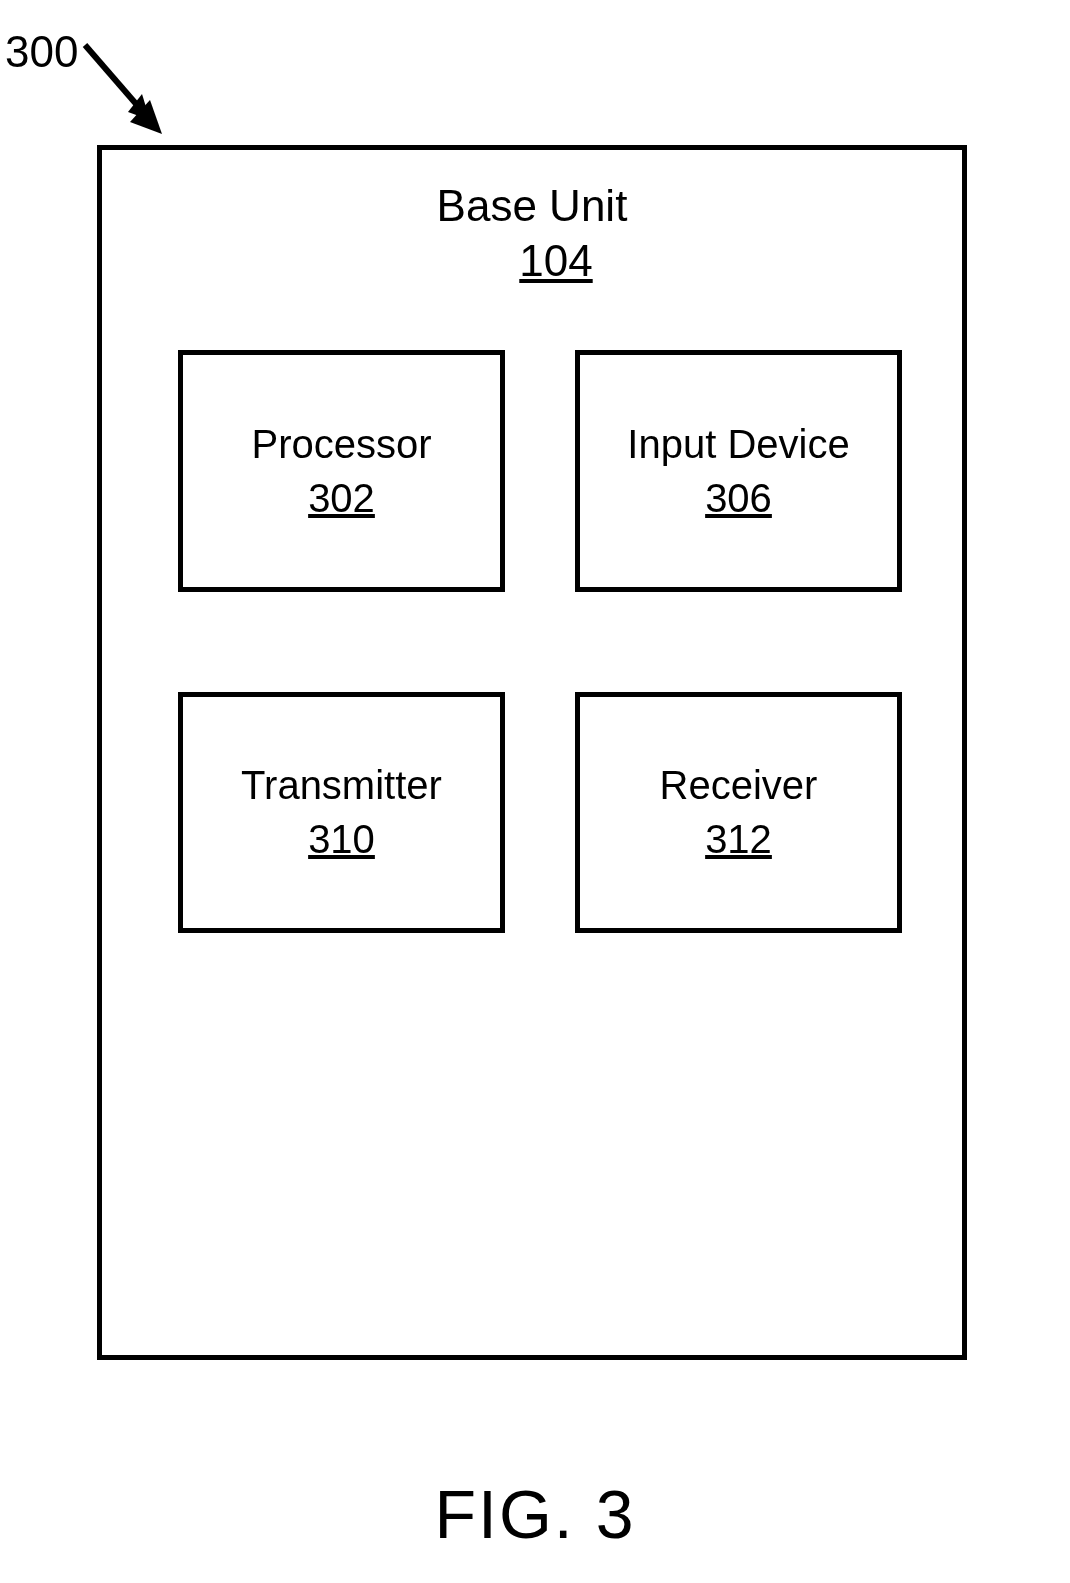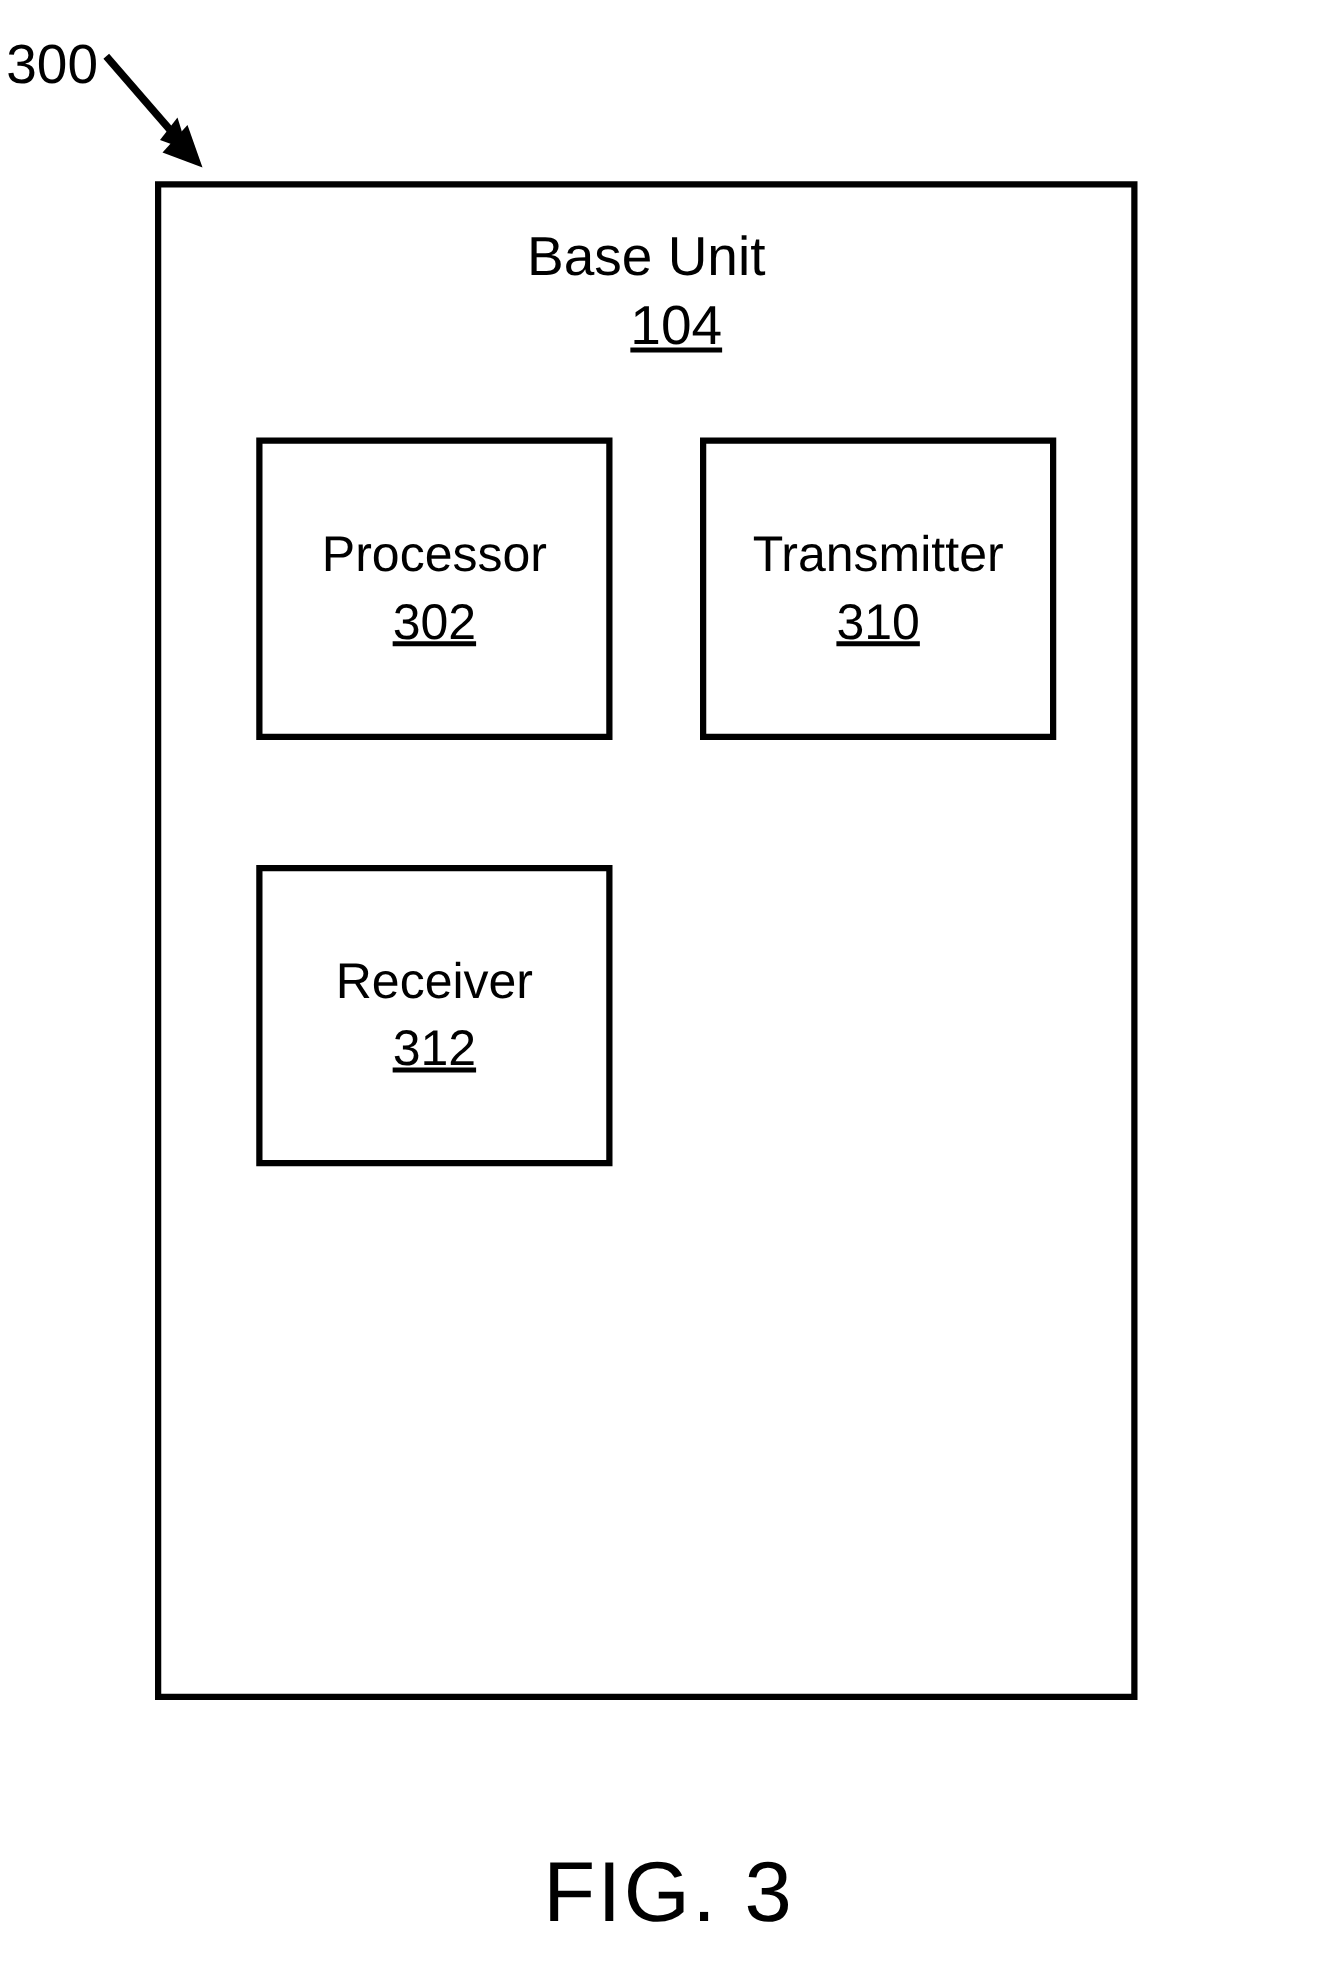--- a/index.html
+++ b/index.html
@@ -22,22 +22,22 @@
     margin-top: 12px;
   }
   .arrow {
     position: absolute;
     top: 40px;
     left: 80px;
   }
   .outer-box {
     position: absolute;
     top: 145px;
-    left: 124px;
-    width: 786px;
+    left: 97px;
+    width: 870px;
     height: 1215px;
     border: 5px solid #000;
     box-sizing: border-box;
   }
   .outer-title {
     text-align: center;
     font-size: 44px;
     margin-top: 28px;
     line-height: 1.25;
   }
@@ -100,20 +100,24 @@
       <span>Base Unit</span><br>
       <span class="ref-num">104</span>
     </div>
 
     <div class="grid">
       <div class="component">
         <span>Processor</span>
         <span class="ref-num">302</span>
       </div>
       <div class="component">
+        <span>Input Device</span>
+        <span class="ref-num">306</span>
+      </div>
+      <div class="component">
         <span>Transmitter</span>
         <span class="ref-num">310</span>
       </div>
       <div class="component">
         <span>Receiver</span>
         <span class="ref-num">312</span>
       </div>
     </div>
   </div>
 

